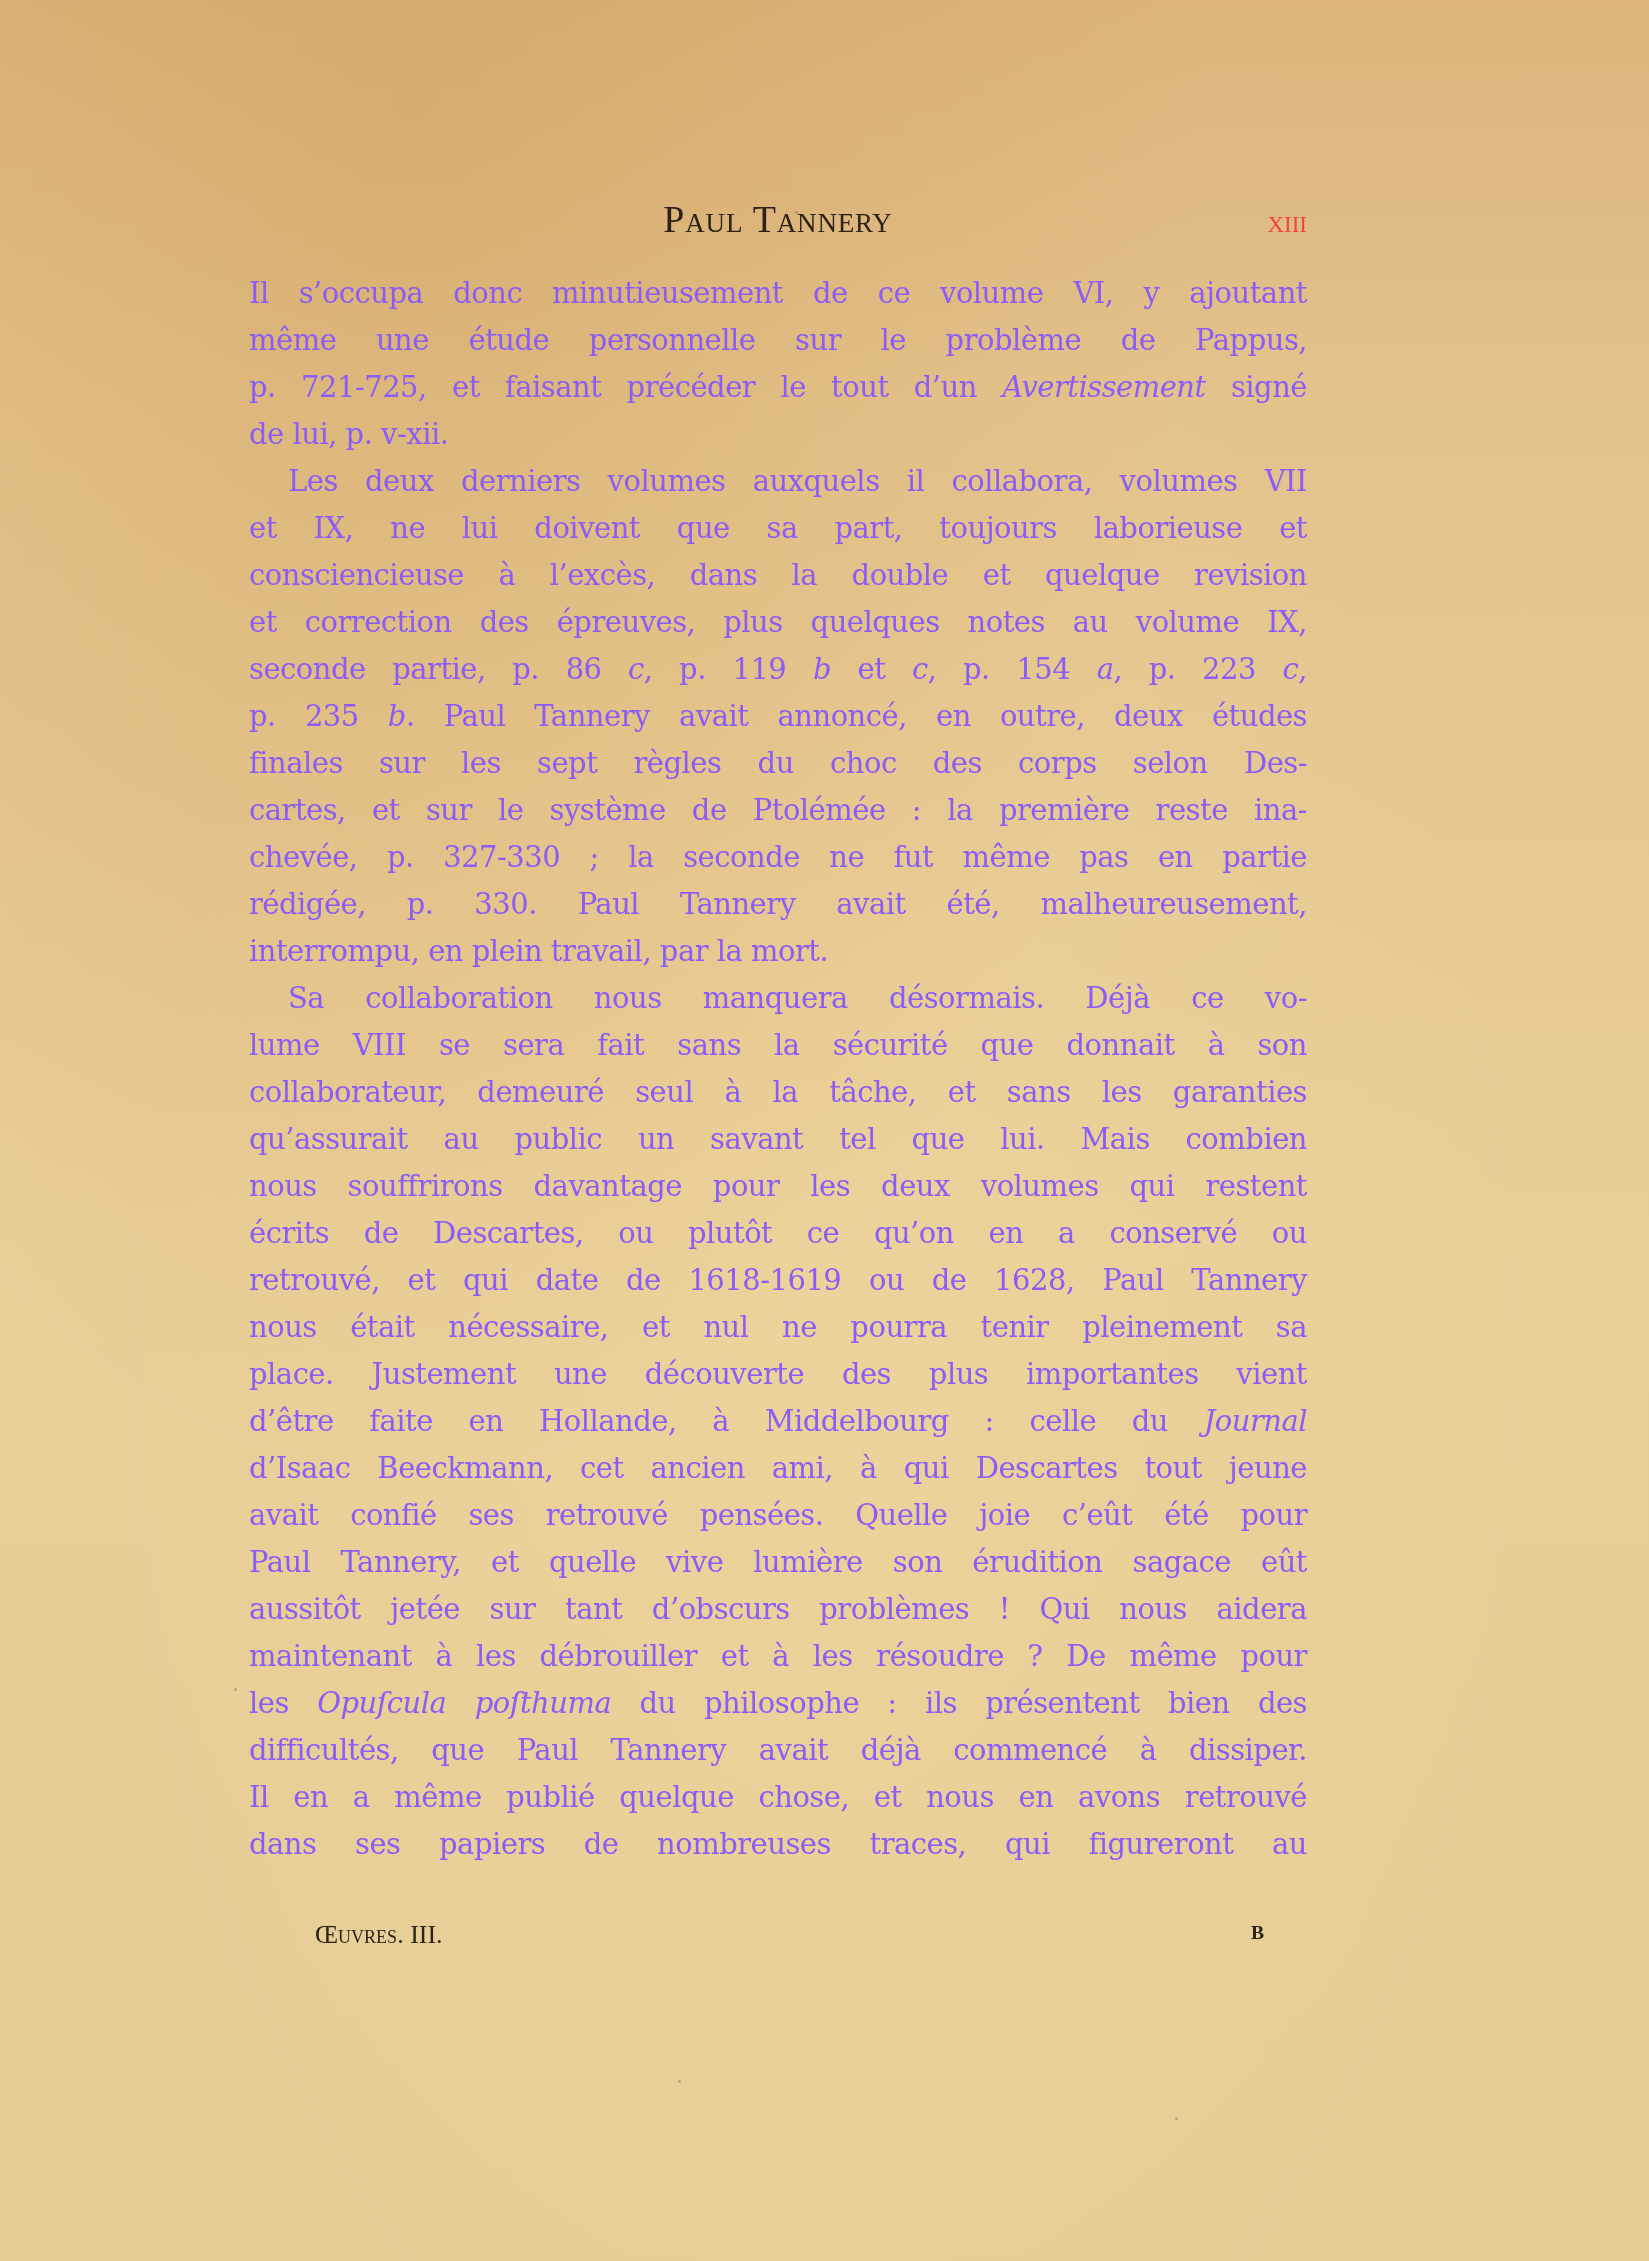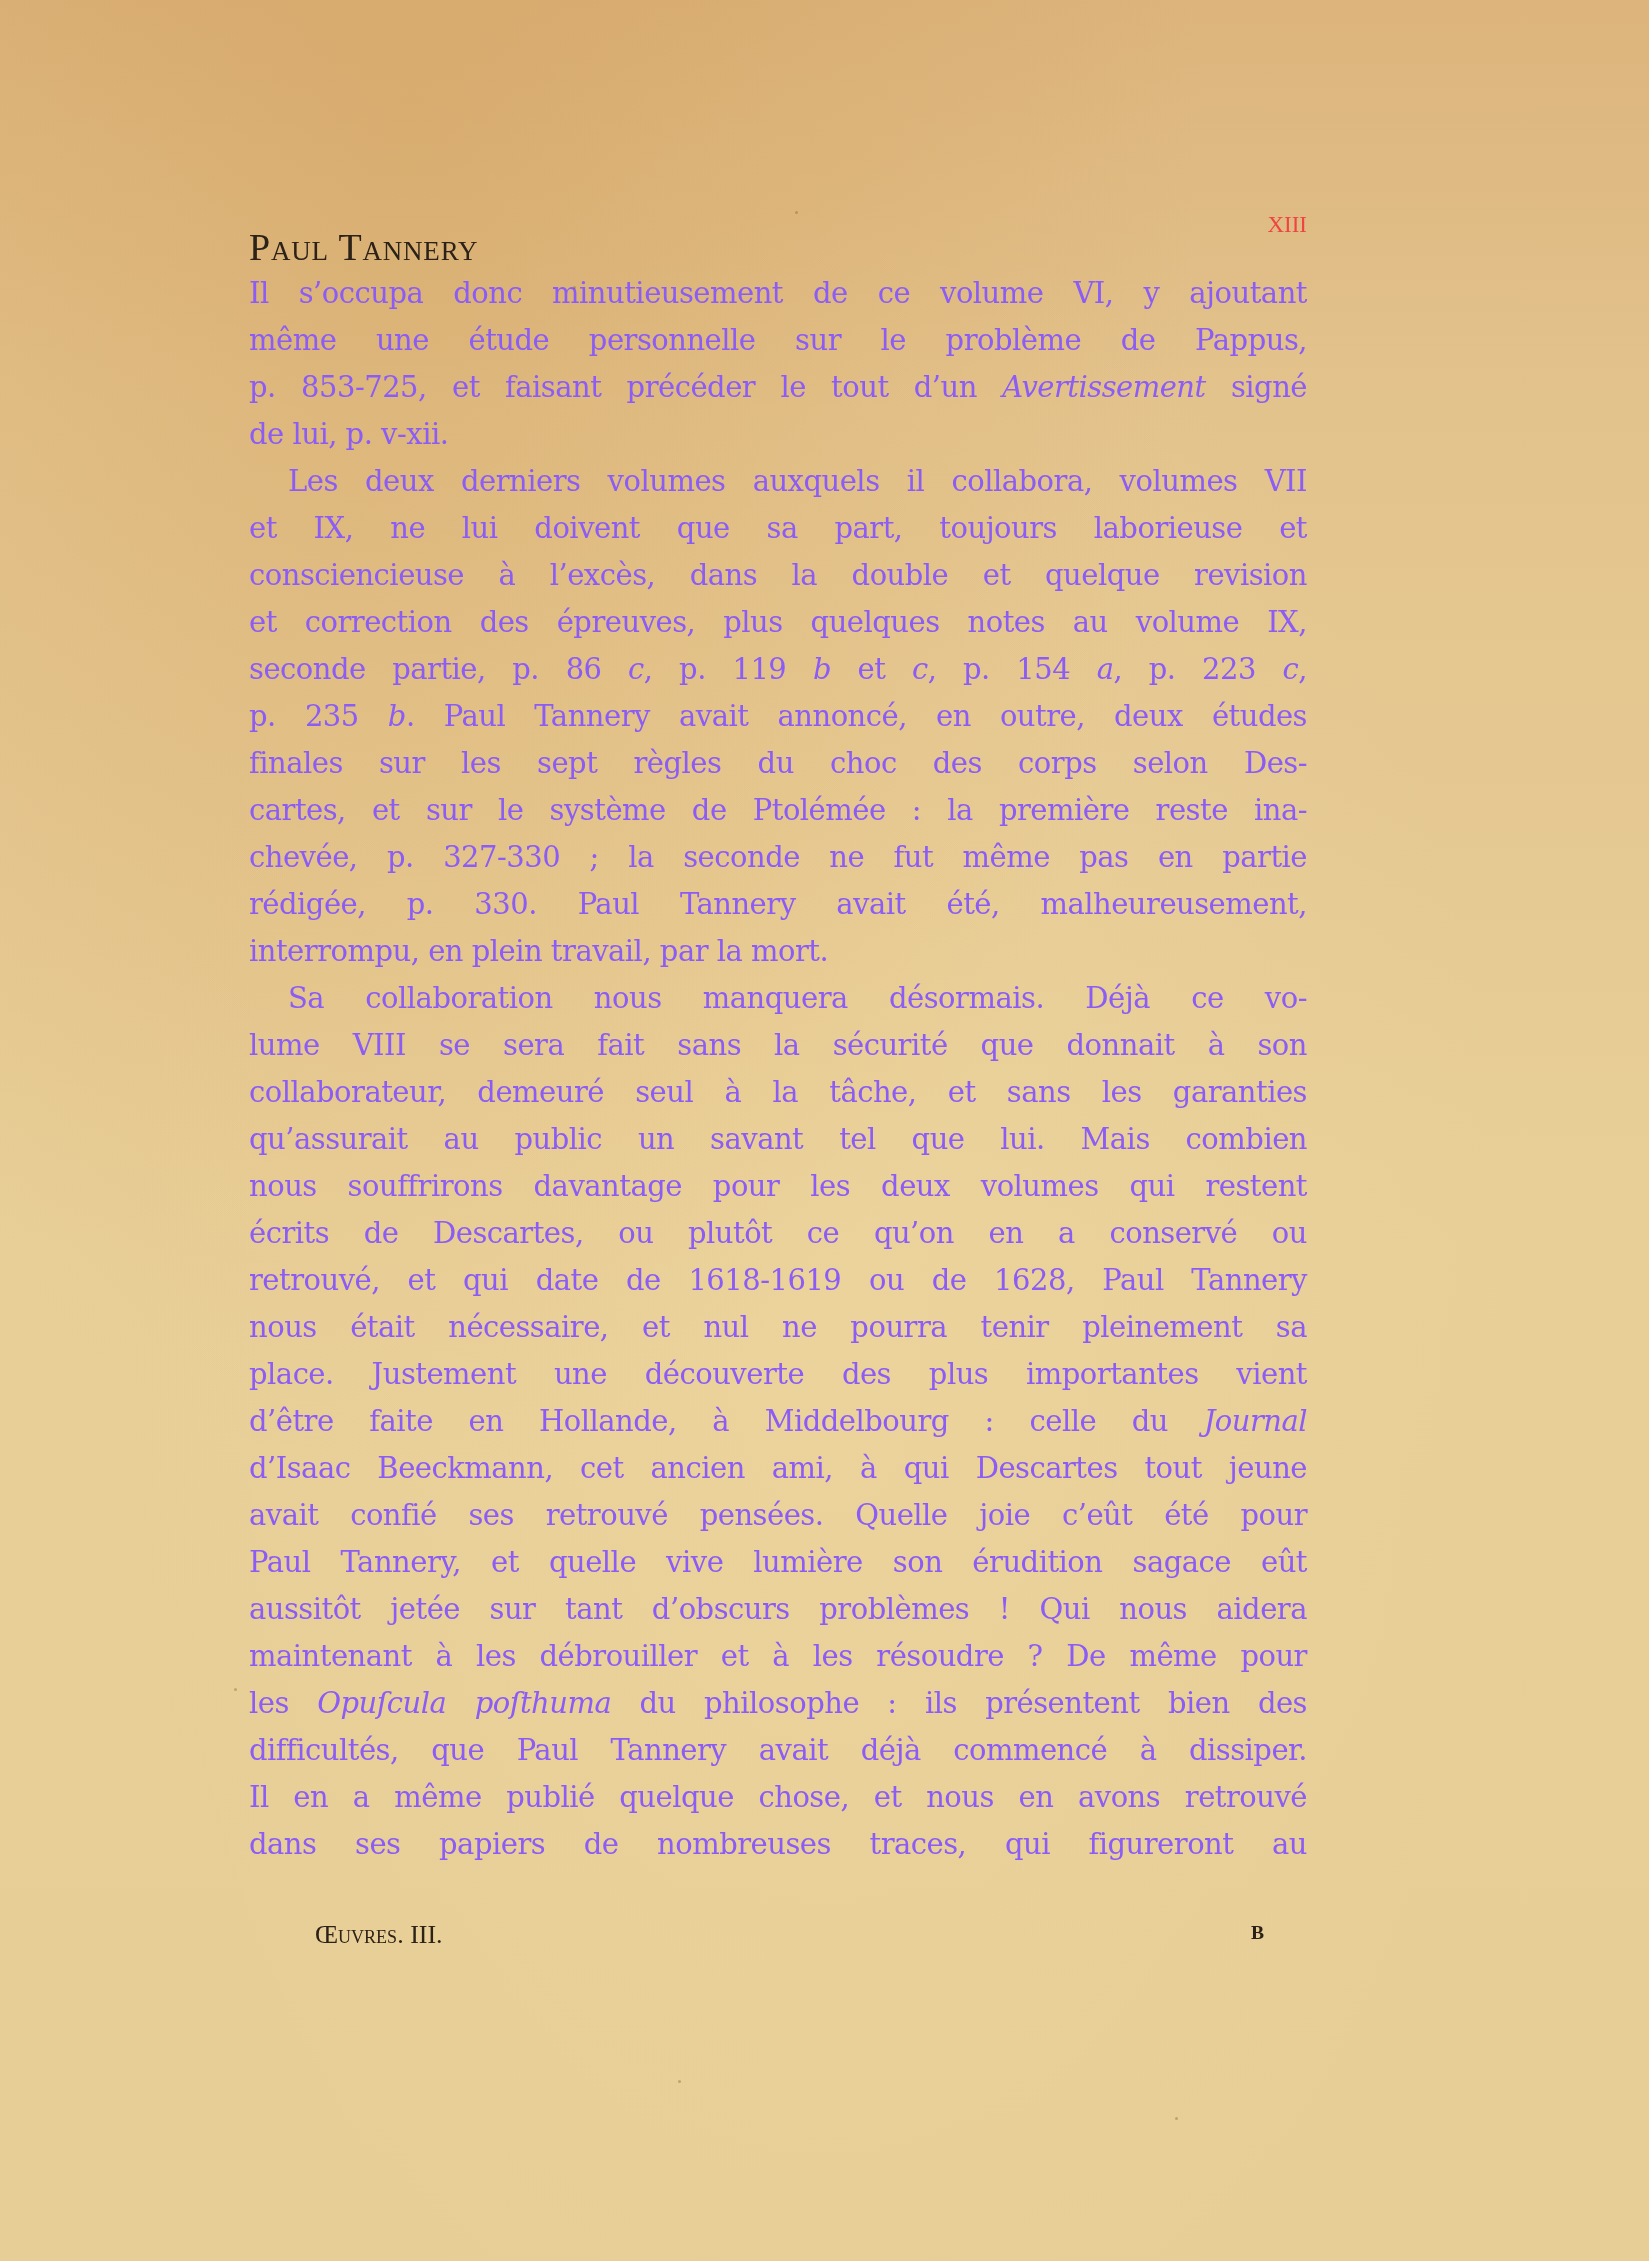--- a/index.html
+++ b/index.html
@@ -27,28 +27,27 @@
       position: absolute;
       top: 197px;
       left: 249px;
       width: 1058px;
       height: 45px;
     }
     .running-title {
       position: absolute;
       left: 0;
       right: 0;
-      text-align: left;
+      text-align: center;
       font-family: "Liberation Serif", "DejaVu Serif", serif;
       font-variant: small-caps;
       font-size: 38px;
       letter-spacing: 0.8px;
       color: #2c2218;
       top: 0;
-      margin-top: 28px;
     }
     .folio {
       position: absolute;
       right: 0;
       top: 6px;
       font-family: "Liberation Serif", "DejaVu Serif", serif;
       font-variant: small-caps;
       font-size: 33px;
       color: #ef4444;
     }
@@ -120,21 +119,21 @@
 
   <div class="running-head">
     <div class="running-title">Paul Tannery</div>
     <div class="folio">xiii</div>
   </div>
 
   <div class="body-text" id="body-text">
       <div>
         <div class="line"><span>Il s’occupa donc minutieusement de ce volume VI, y ajoutant</span></div>
         <div class="line"><span>même une étude personnelle sur le problème de Pappus,</span></div>
-        <div class="line"><span>p. 853-725, et faisant précéder le tout d’un </span><span class="it">Avertissement</span><span> signé</span></div>
+        <div class="line"><span>p. 721-725, et faisant précéder le tout d’un </span><span class="it">Avertissement</span><span> signé</span></div>
         <div class="line last"><span>de lui, p. v-xii.</span></div>
       </div>
       <div>
         <div class="line indent"><span>Les deux derniers volumes auxquels il collabora, volumes VII</span></div>
         <div class="line"><span>et IX, ne lui doivent que sa part, toujours laborieuse et</span></div>
         <div class="line"><span>consciencieuse à l’excès, dans la double et quelque revision</span></div>
         <div class="line"><span>et correction des épreuves, plus quelques notes au volume IX,</span></div>
         <div class="line"><span>seconde partie, p. 86 </span><span class="it">c</span><span>, p. 119 </span><span class="it">b</span><span> et </span><span class="it">c</span><span>, p. 154 </span><span class="it">a</span><span>, p. 223 </span><span class="it">c</span><span>,</span></div>
         <div class="line"><span>p. 235 </span><span class="it">b</span><span>. Paul Tannery avait annoncé, en outre, deux études</span></div>
         <div class="line"><span>finales sur les sept règles du choc des corps selon Des-</span></div>

